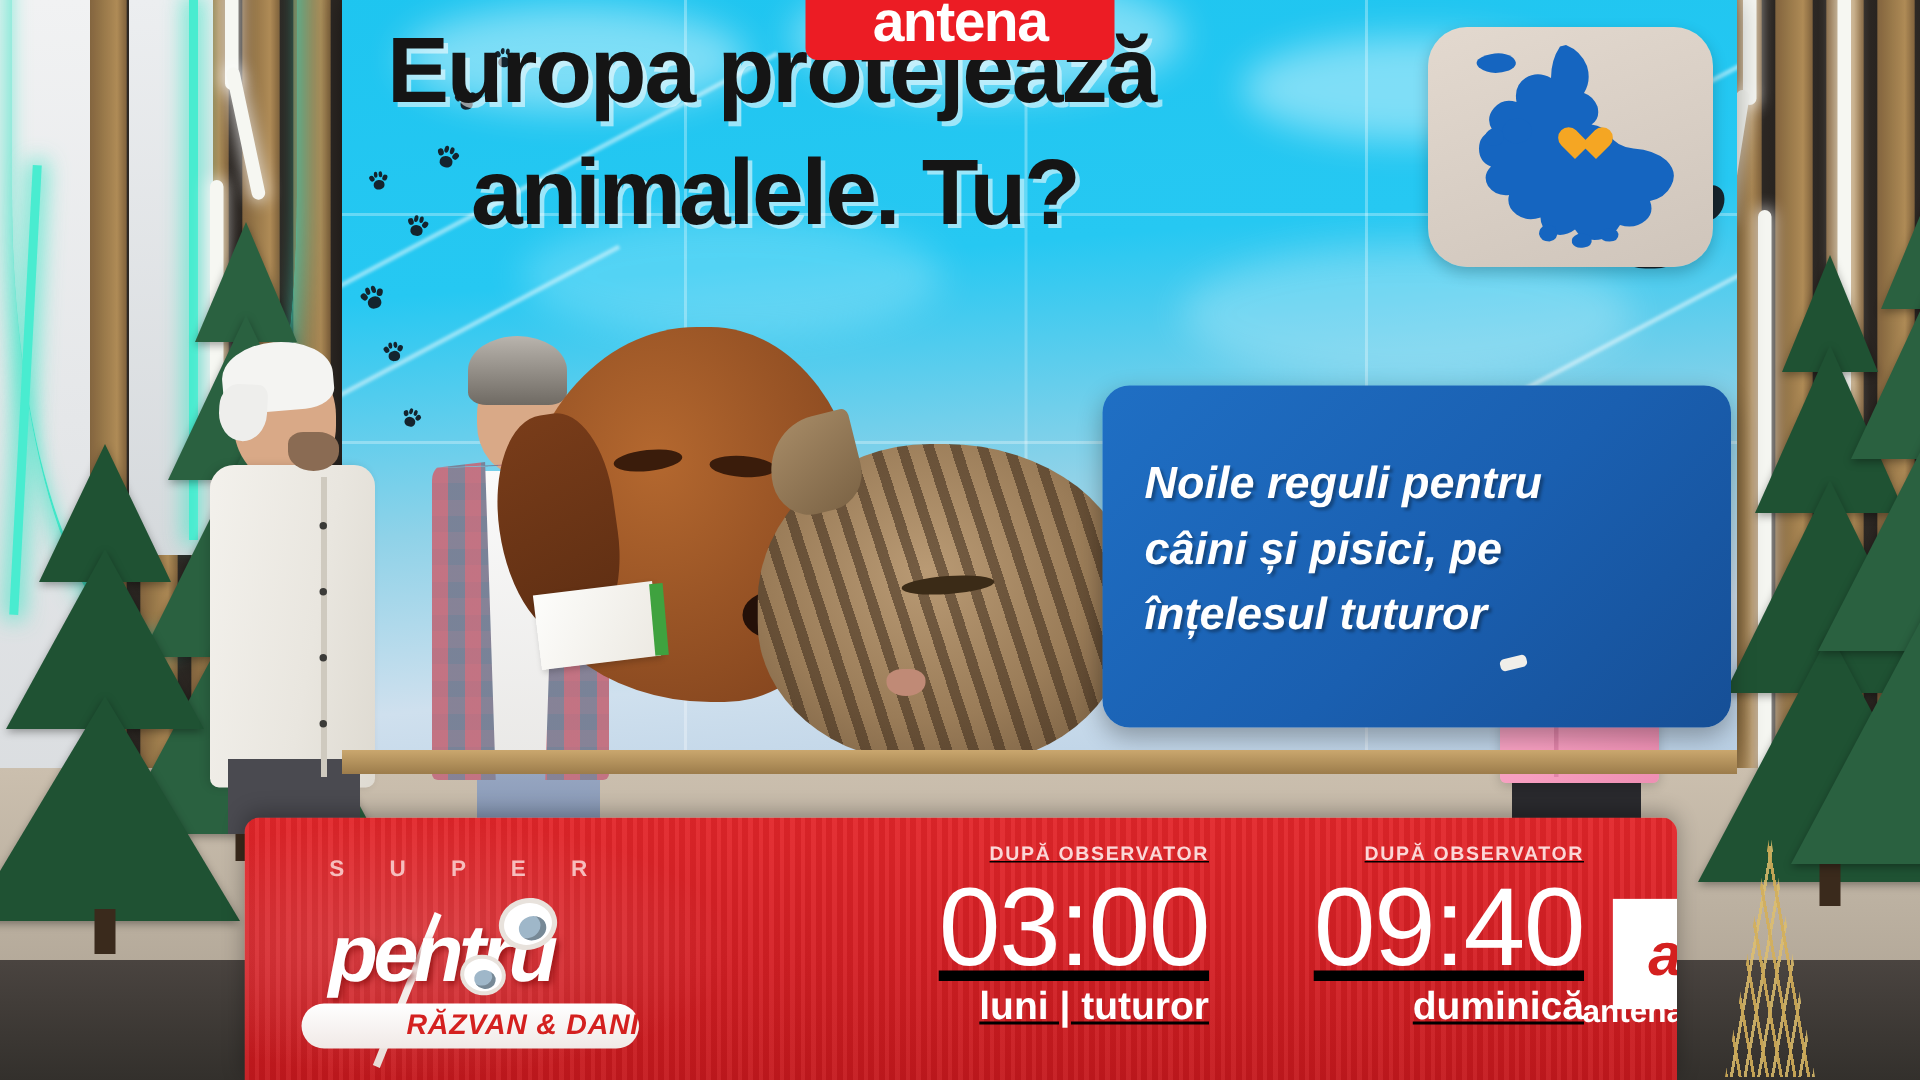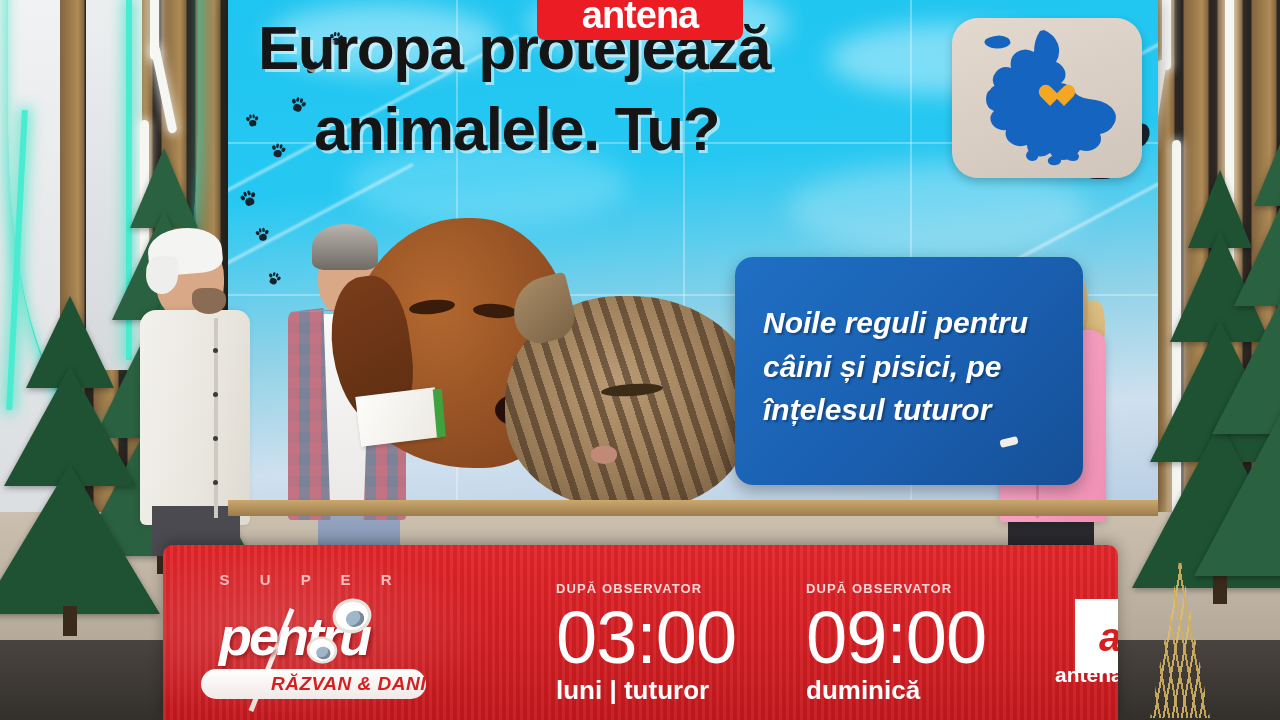--- a/index.html
+++ b/index.html
@@ -127,21 +127,21 @@
       radial-gradient(ellipse at 45% 40%, #b99a74 0%, #9a7c58 55%, #6f573c 100%);
     border-radius:46% 50% 42% 44% / 50% 46% 48% 44%; }
   .cat-ear{ position:absolute; left:8px; top:-18px; width:60px; height:64px;
     background:linear-gradient(150deg,#a98d68,#7a6244); border-radius:60% 8% 40% 40%; transform:rotate(-14deg); }
   .cat-eye{ position:absolute; left:96px; top:88px; width:62px; height:12px;
     background:#3b2b17; border-radius:50%; transform:rotate(-4deg); }
   .cat-nose{ position:absolute; left:86px; top:150px; width:26px; height:18px;
     background:#c08a76; border-radius:50% 50% 60% 60%; }
 
   
-  .subpanel{ position:absolute; left:735px; top:257px; width:348px; height:228px;
+  .subpanel{ position:absolute; left:735px; top:257px; width:419px; height:228px;
     background:linear-gradient(135deg,#1f6fc4 0%,#1a5fb0 55%,#164f96 100%);
     border-radius:18px; box-shadow:0 6px 16px rgba(0,0,0,.30); overflow:hidden; z-index:5; }
   .subpanel .txt{ position:absolute; left:28px; top:44px; width:370px;
     color:#fff; font-size:30px; font-weight:bold; font-style:italic; line-height:1.45;
     text-shadow:2px 2px 2px rgba(0,0,0,.30); white-space:pre-line; }
 
   
   .deskline{ position:absolute; left:228px; top:500px; width:930px; height:16px;
     background:linear-gradient(180deg,#caa76e,#9c7c4b); z-index:5; }
   .floor{ position:absolute; left:0; top:512px; width:1280px; height:208px;
@@ -256,21 +256,21 @@
   .logo-bug{ position:absolute; width:34px; height:30px; background:#fff; border-radius:50%;
     border:3px solid #e8e2dc; }
   .logo-bug:after{ content:""; position:absolute; left:8px; top:8px; width:16px; height:14px;
     border-radius:50%; background:#9fb7c9; box-shadow:inset -3px -2px 0 rgba(0,0,0,.25); }
   .logo-bug.b1{ left:148px; top:44px; transform:rotate(-14deg) scale(1.15); }
   .logo-bug.b2{ left:118px; top:78px; transform:rotate(10deg) scale(.9); }
   .logo-slash{ position:absolute; left:82px; top:48px; width:5px; height:110px;
     background:linear-gradient(180deg,#fff,#e8dcd6); transform:rotate(22deg); }
 
   
-  .timeblock{ position:absolute; top:36px; text-align:left; }
+  .timeblock{ position:absolute; top:16px; text-align:right;text-decoration:underline; }
   .tb-label{ color:#fbd7d7; font-size:13px; font-weight:bold; letter-spacing:1.1px; }
   .tb-time{ color:#fff; font-size:74px; font-weight:300; line-height:.96; letter-spacing:-1px;
     margin-top:6px; font-family:"Liberation Sans", sans-serif; }
   .tb-days{ color:#fff; font-size:26px; font-weight:bold; margin-top:2px; }
 
   .tb1{ left:393px; width:250px; }
   .tb2{ left:643px; width:250px; }
 
   
   .vezi{ position:absolute; left:878px; top:22px; width:240px; text-align:center; }
@@ -523,21 +523,21 @@
     </div>
 
     <div class="timeblock tb1">
       <div class="tb-label">DUPĂ OBSERVATOR</div>
       <div class="tb-time">03:00</div>
       <div class="tb-days">luni | tuturor</div>
     </div>
 
     <div class="timeblock tb2">
       <div class="tb-label">DUPĂ OBSERVATOR</div>
-      <div class="tb-time">09:00</div>
+      <div class="tb-time">09:40</div>
       <div class="tb-days">duminică</div>
     </div>
 
     <div class="vezi">
       <div class="vezi-label">VEZI PE</div>
       <div class="vezi-logos">
         <span class="alogo a1">
           <span class="flag"></span>
           <span class="a-cut">a</span>
         </span>

